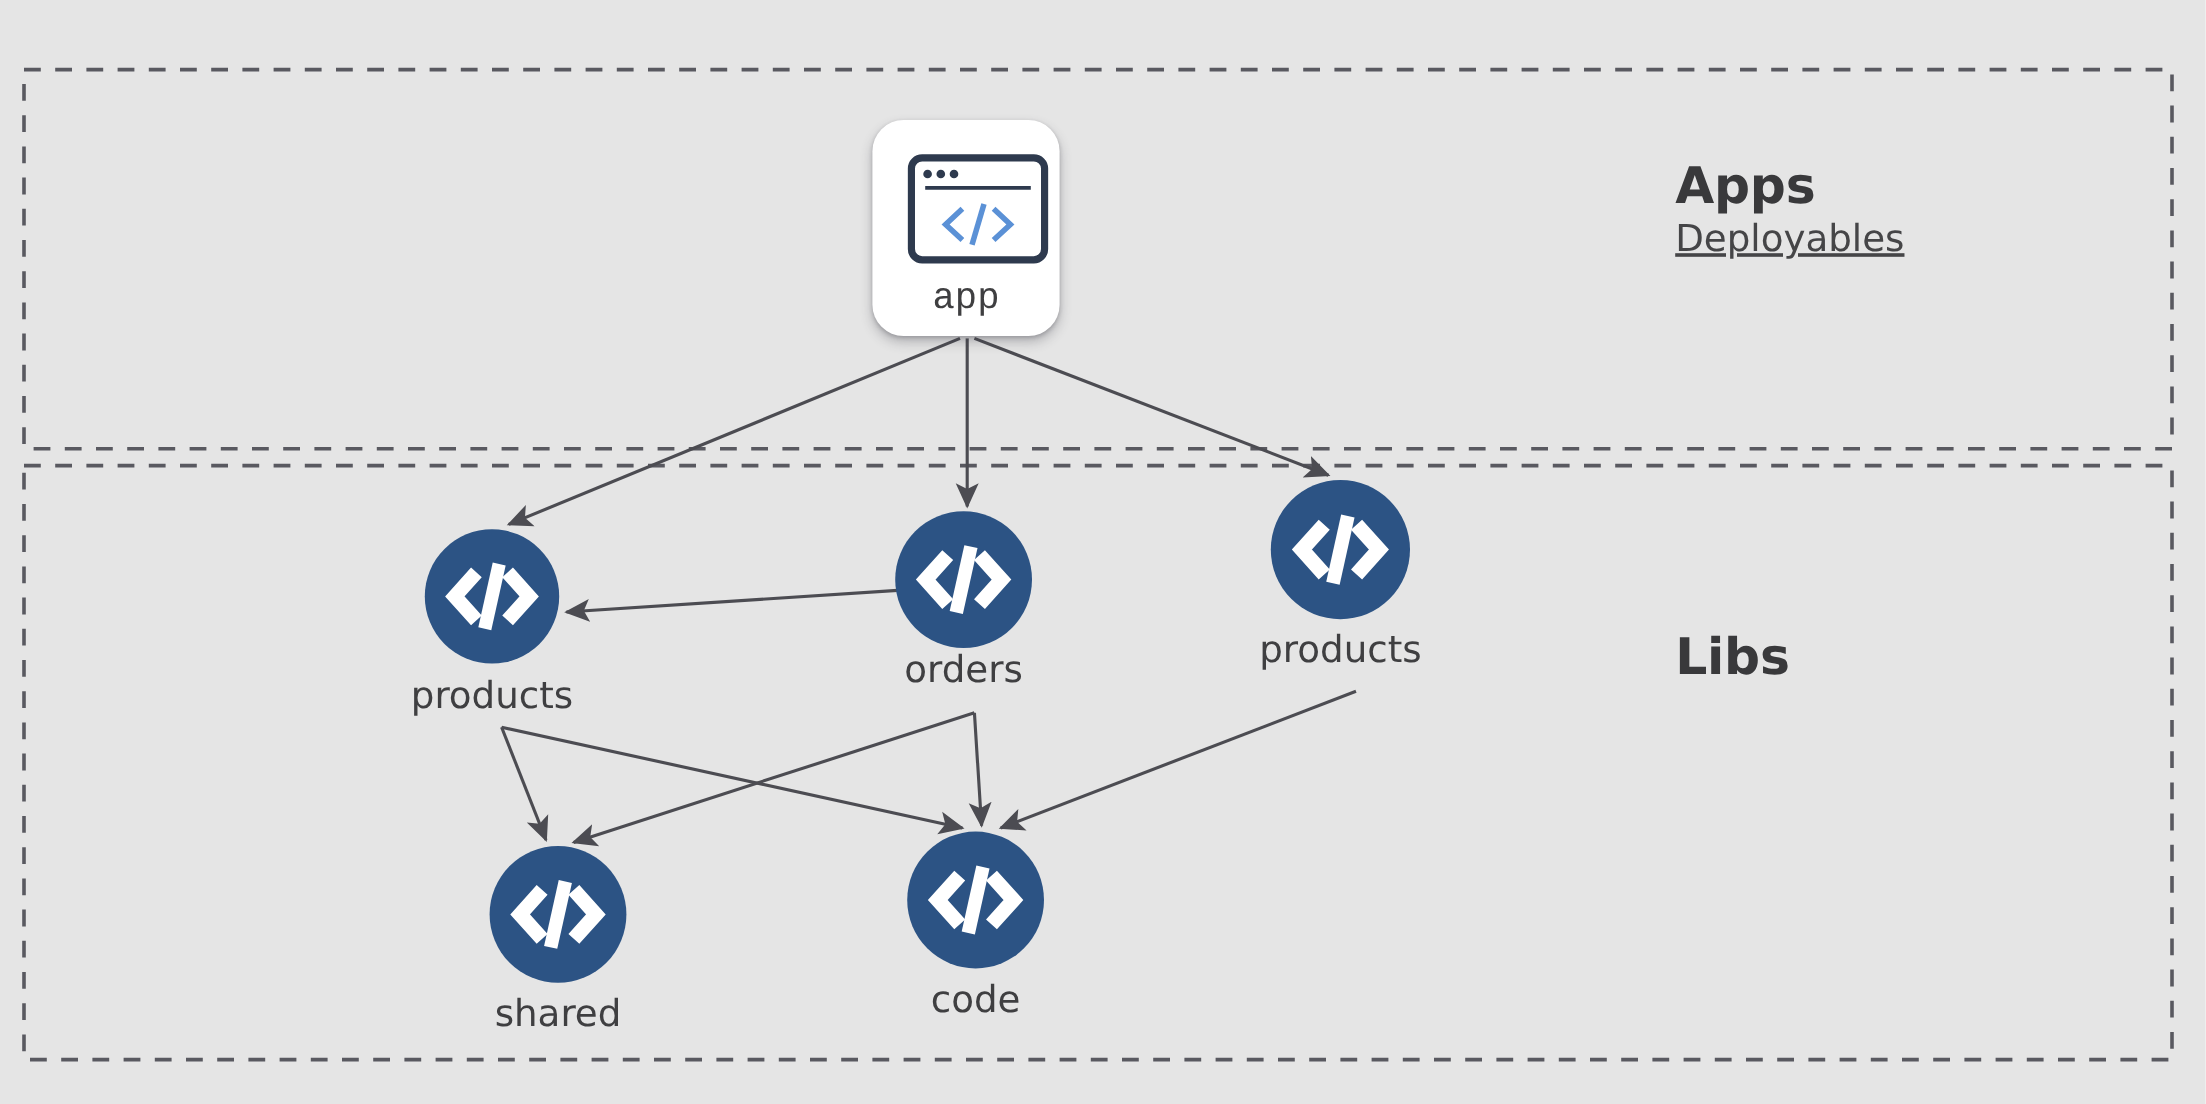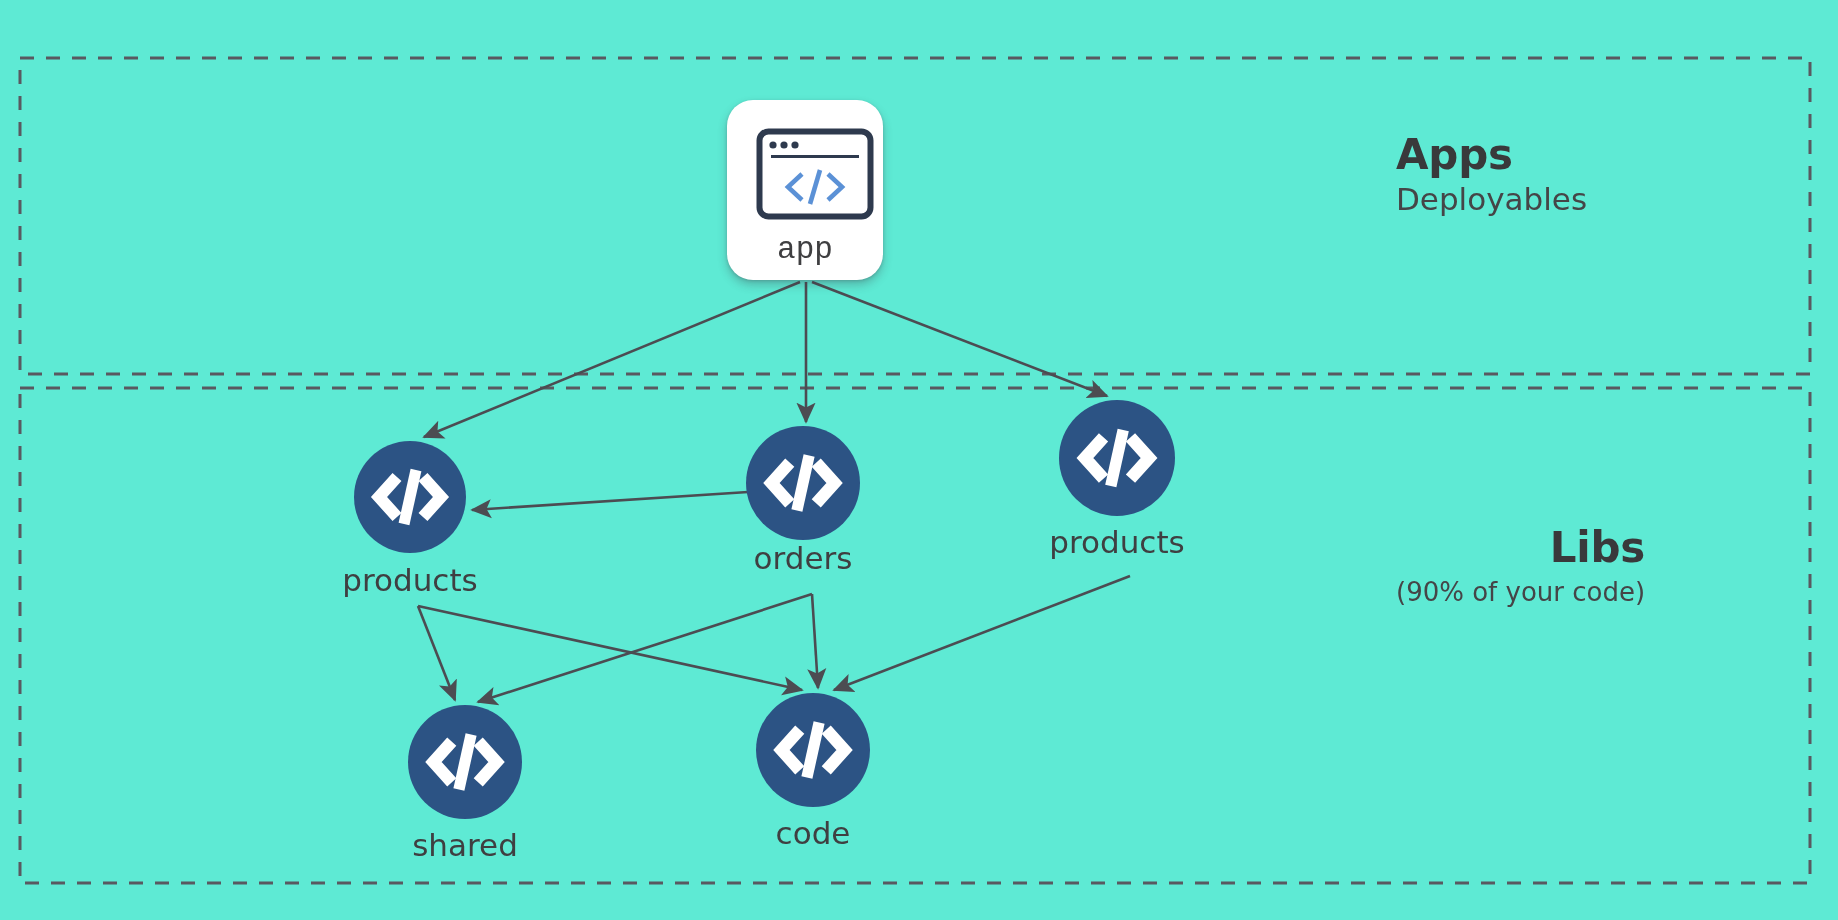--- a/index.html
+++ b/index.html
@@ -10,21 +10,21 @@
   body {
     width: 1838px;
     height: 920px;
     overflow: hidden;
     font-family: "DejaVu Sans", "Liberation Sans", sans-serif;
   }
   #stage {
     position: relative;
     width: 1838px;
     height: 920px;
-    background: #5eead4;
+    background: #e5e5e5;
   }
   svg.layer {
     position: absolute;
     left: 0;
     top: 0;
     width: 1838px;
     height: 920px;
   }
   .region-label {
     position: absolute;
@@ -37,20 +37,21 @@
     letter-spacing: -0.2px;
     color: #39393b;
     white-space: nowrap;
   }
   .region-sub {
     font-size: 31px;
     font-weight: normal;
     color: #454547;
     white-space: nowrap;
     margin-top: 6px;
+    text-decoration: underline;
   }
   .region-sub.small {
     font-size: 26px;
     margin-top: 8px;
   }
   .node-label {
     position: absolute;
     font-size: 31px;
     color: #3f3f41;
     white-space: nowrap;
@@ -143,21 +144,20 @@
       </g>
   </svg>
 
   <div id="region-labels">
       <div class="region-label" style="left: 1396px; top: 132px;">
         <div class="region-title">Apps</div>
         <div class="region-sub">Deployables</div>
       </div>
       <div class="region-label" style="left: 1396px; top: 525px; text-align: right;">
         <div class="region-title">Libs</div>
-        <div class="region-sub small">(90% of your code)</div>
       </div>
     </div>
 
   <div id="app-cards">
       <div class="app-card" style="left: 727px; top: 100px; width: 156px; height: 180px;">
         <svg width="118" height="92" viewBox="0 0 118 92" style="position: absolute; left: 29px; top: 28px;">
           <rect x="3.5" y="3.5" width="111" height="85" rx="9" ry="9" fill="#ffffff" stroke="#2e3a4e" stroke-width="6"></rect>
           <circle cx="17" cy="17" r="3.6" fill="#2e3a4e"></circle>
           <circle cx="28" cy="17" r="3.6" fill="#2e3a4e"></circle>
           <circle cx="39" cy="17" r="3.6" fill="#2e3a4e"></circle>

